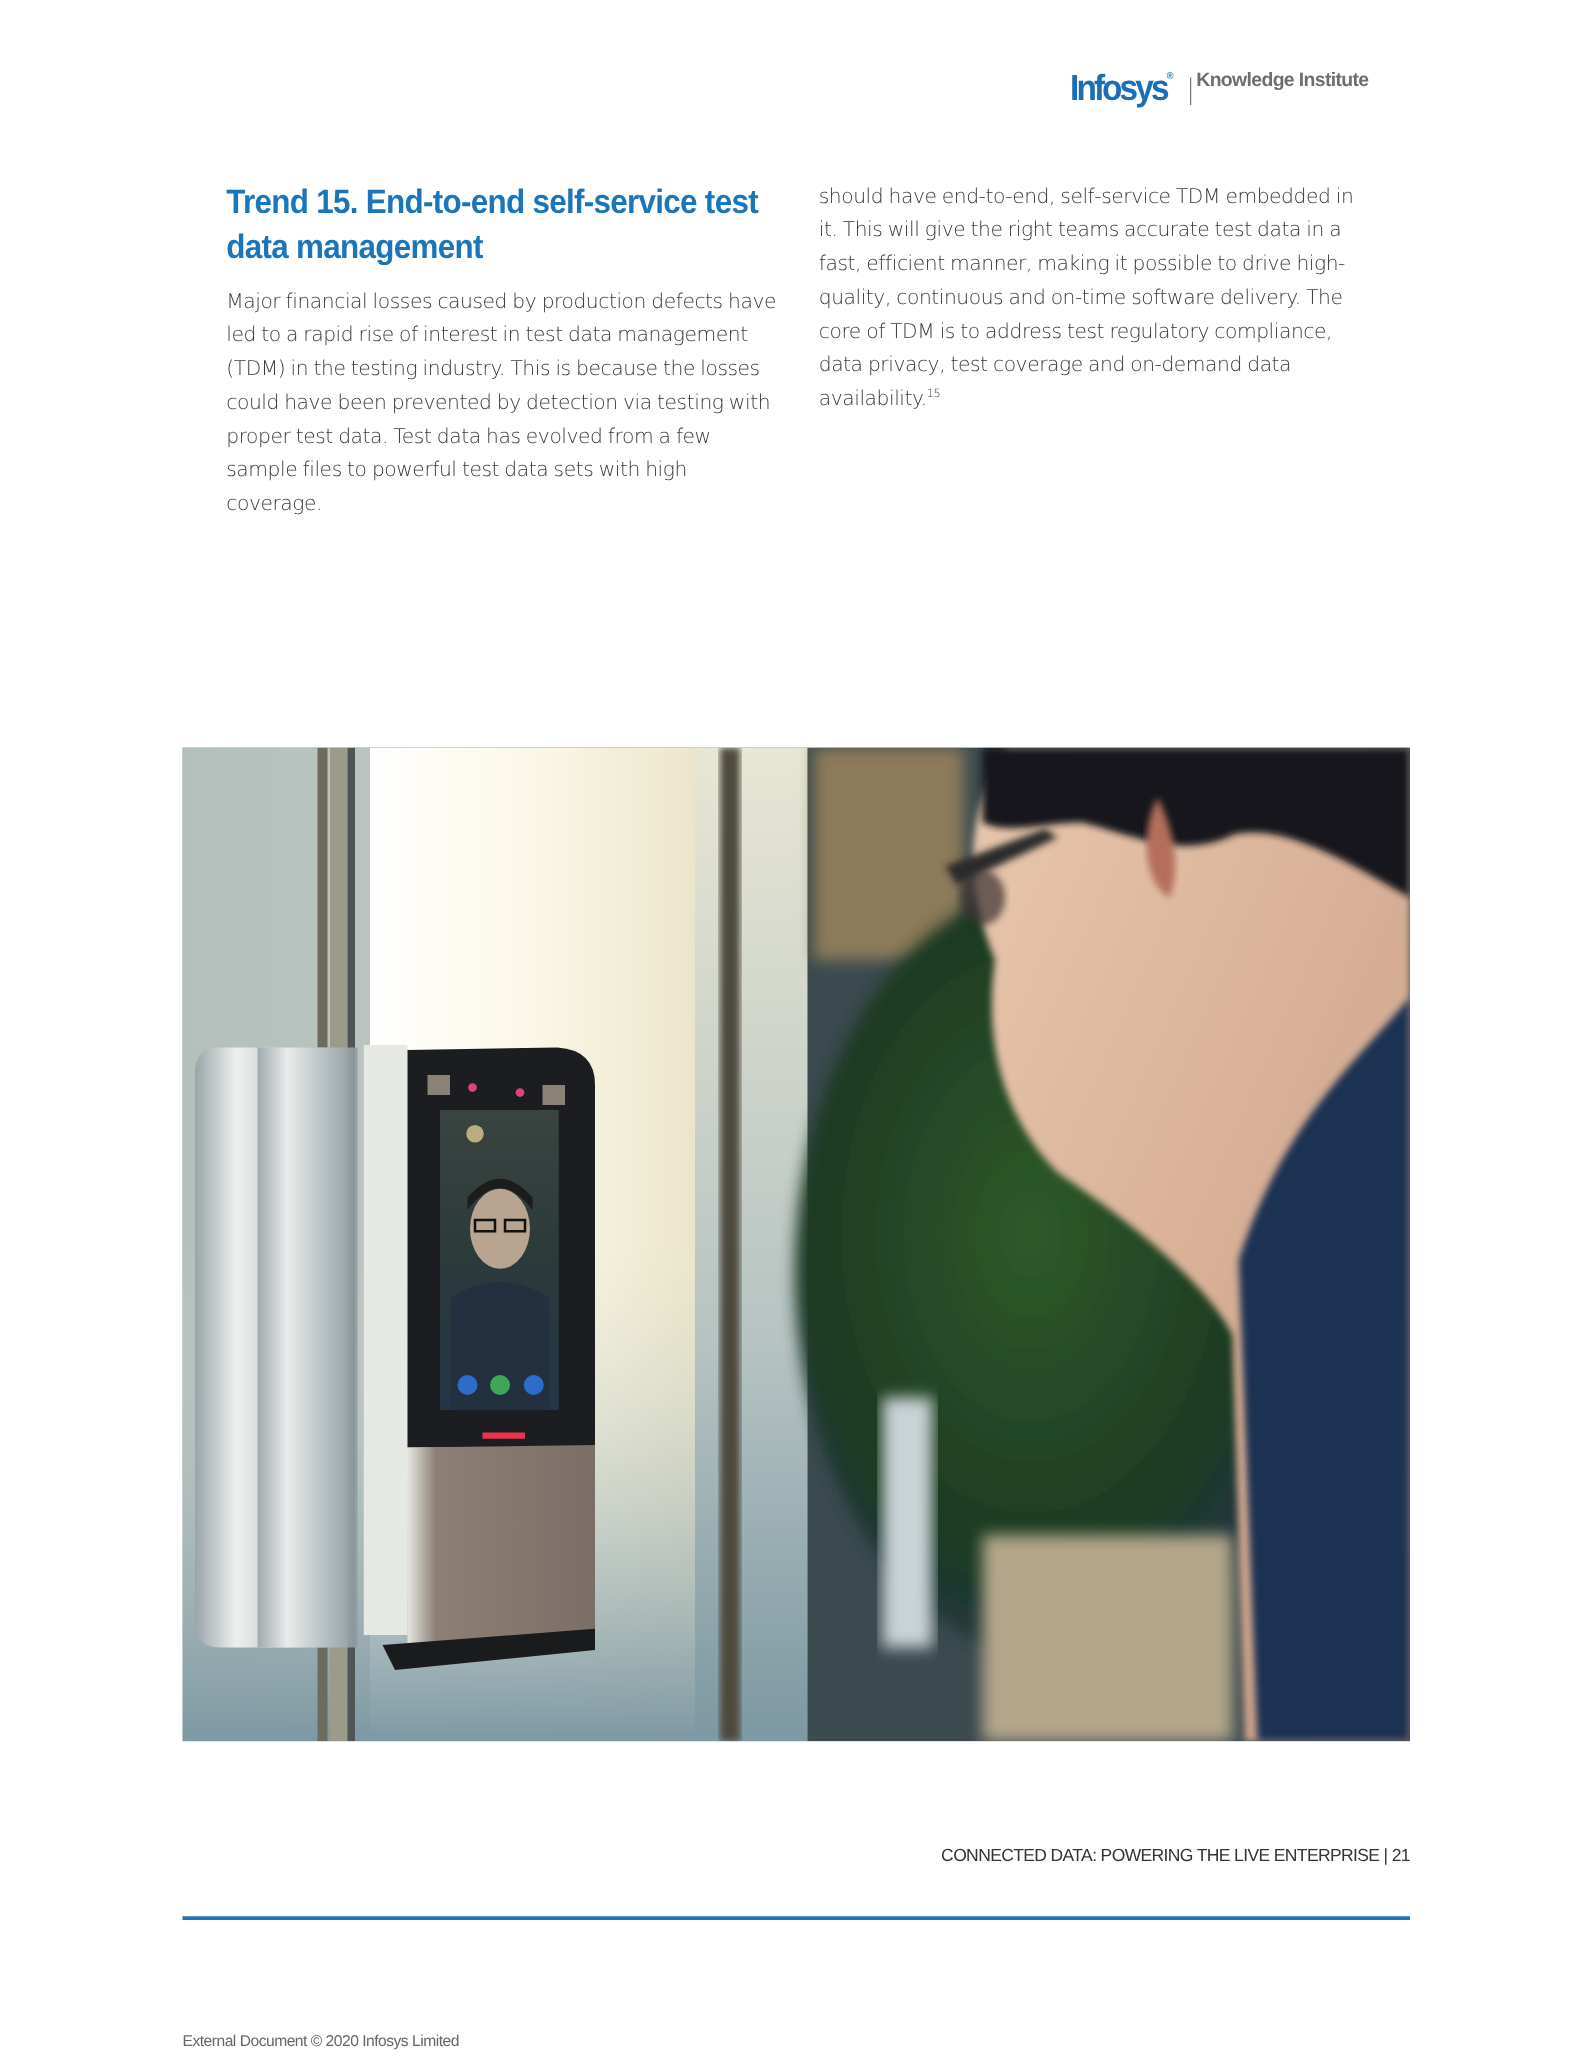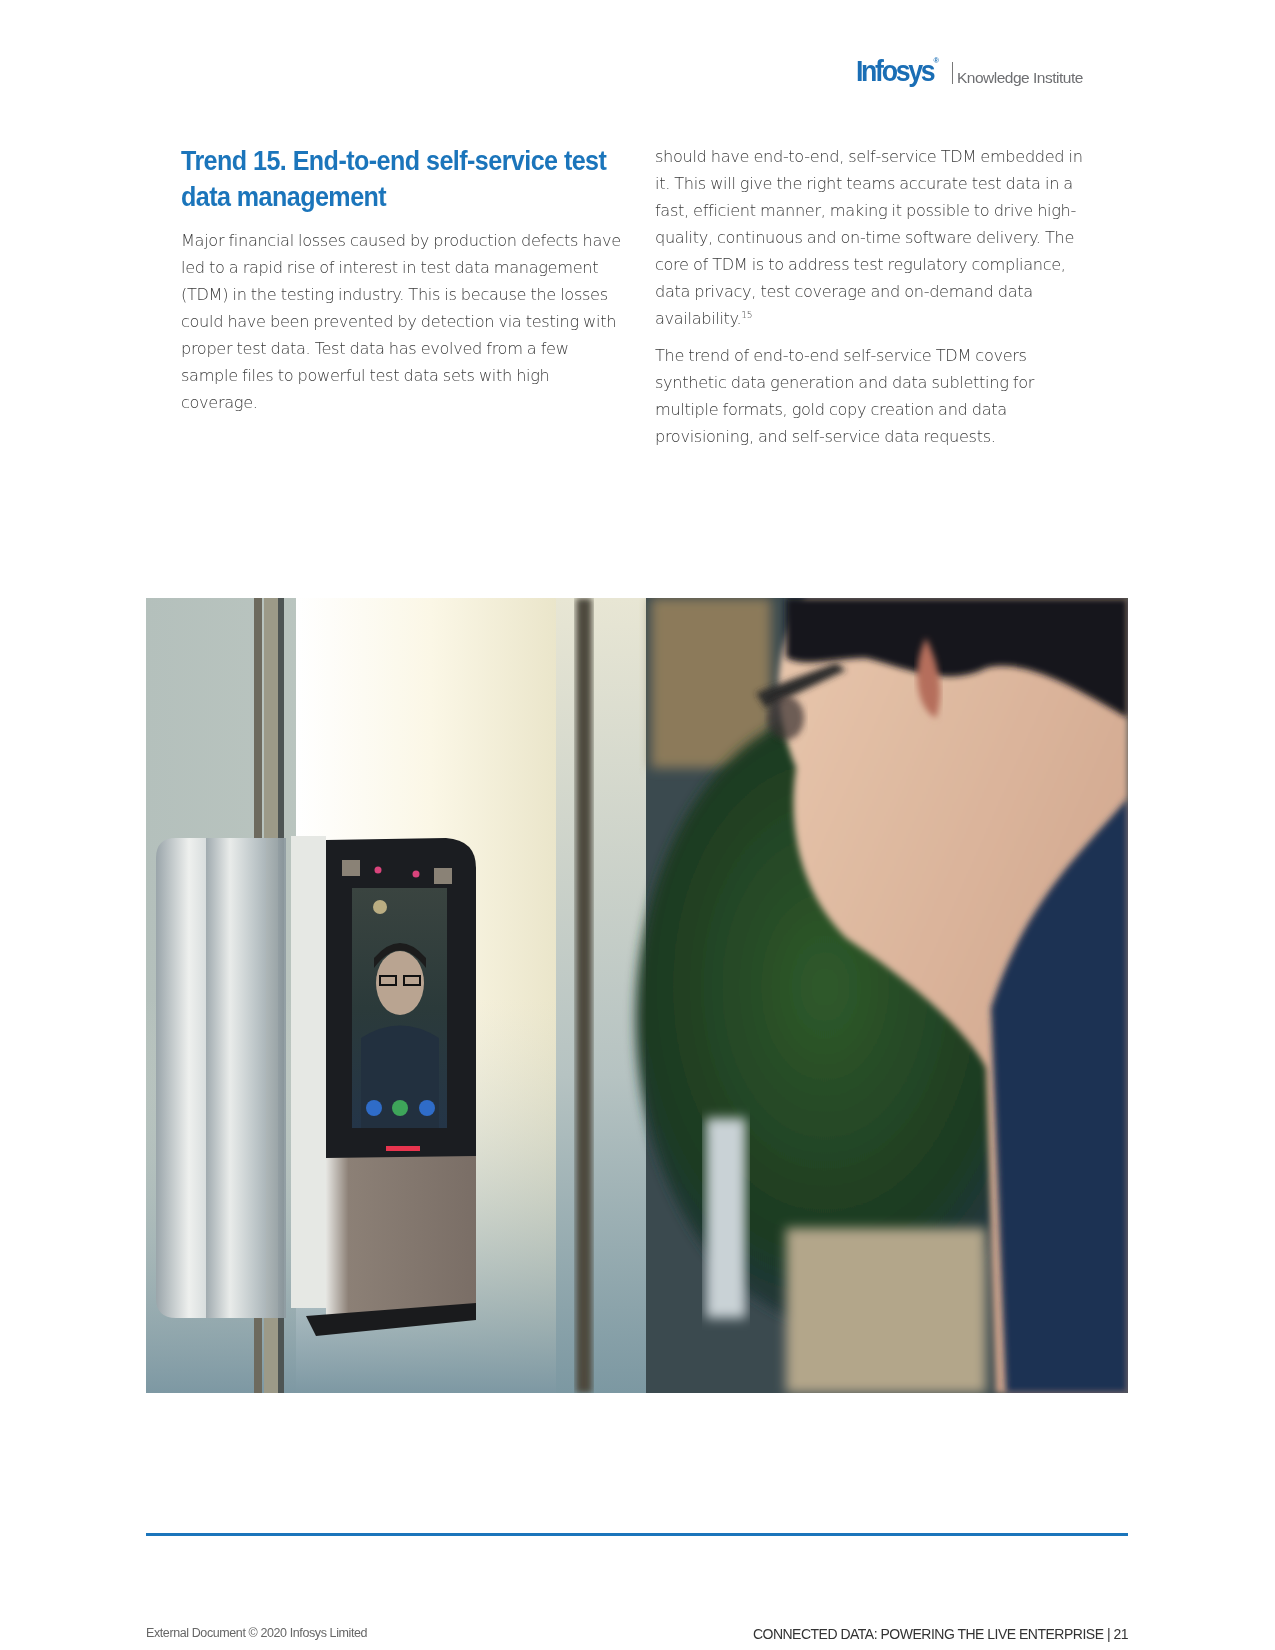--- a/index.html
+++ b/index.html
@@ -5,59 +5,58 @@
   html, body { margin: 0; padding: 0; background: #ffffff; }
   body { width: 1275px; height: 1650px; position: relative; overflow: hidden;
          font-family: "Liberation Sans", "DejaVu Sans", sans-serif; color: #333333; }
 
   
   .logo { position: absolute; left: 856px; top: 52px; height: 34px; display: flex; align-items: flex-end; }
   .logo-brand { font-family: "Liberation Sans", sans-serif; font-size: 29px; font-weight: bold; color: #1a6eb5;
                 letter-spacing: -2.5px; line-height: 1; transform: scaleX(0.92); transform-origin: left bottom; position: relative; }
   .logo-reg { font-size: 8px; position: absolute; right: -6px; top: 0; color: #1a6eb5; letter-spacing: 0; }
   .logo-divider { width: 1px; height: 22px; background: #777; margin: 0 4px 2px 12px; }
-  .logo-sub { font-size: 15.5px; font-weight: normal; color: #6d6e71; line-height: 1; letter-spacing: -0.5px; margin-bottom: 1px; }
+  .logo-sub { font-size: 15.5px; font-weight: bold; color: #6d6e71; line-height: 1; letter-spacing: -0.5px; margin-bottom: 14px; }
 
   
   .col { position: absolute; top: 143px; width: 440px; }
   .col-left { left: 150px; margin-left: 31px; }
   .col-right { left: 655px; top: 143px; }
 
   h1.title { margin: 0 0 12px 0; font-family: "Liberation Sans", sans-serif; font-weight: bold; color: #1b75bb;
              font-size: 27px; line-height: 36px; letter-spacing: -0.6px; transform: scaleX(0.93); transform-origin: left top; width: 470px; }
   p.body { margin: 0 0 10px 0; font-family: "DejaVu Sans", sans-serif; font-size: 16.2px; line-height: 27px;
            font-weight: 300; color: #3a3a3a; letter-spacing: -0.35px; word-spacing: -0.5px; }
   p.body sup { font-size: 9px; line-height: 0; }
 
   
   .photo { position: absolute; left: 146px; top: 598px; width: 982px; height: 795px; overflow: hidden; background: #8fa3a8; }
   .photo svg { display: block; }
 
   
   .footer-rule { position: absolute; left: 146px; top: 1533px; width: 982px; height: 3px; background: #1b75bb; }
   .footer-left { position: absolute; left: 146px; top: 1626px; font-size: 12.5px; color: #666; letter-spacing: -0.4px; }
-  .footer-right { position: absolute; right: 147px; top: 1626px; font-size: 14px; color: #333; letter-spacing: -0.5px; }
+  .footer-right { position: absolute; right: 147px; top: 1476px; font-size: 14px; color: #333; letter-spacing: -0.5px; }
 </style>
 </head>
 <body>
 
 <div class="logo">
   <span class="logo-brand"><span>Infosys</span><span class="logo-reg">®</span></span>
   <span class="logo-divider"></span>
   <span class="logo-sub">Knowledge Institute</span>
 </div>
 
 <div class="col col-left">
   <h1 class="title">Trend 15. End-to-end self-service test data management</h1>
   <p class="body">Major financial losses caused by production defects have led to a rapid rise of interest in test data management (TDM) in the testing industry. This is because the losses could have been prevented by detection via testing with proper test data. Test data has evolved from a few sample files to powerful test data sets with high coverage.</p>
 </div>
 
 <div class="col col-right">
   <p class="body"><span>should have end-to-end, self-service TDM embedded in it. This will give the right teams accurate test data in a fast, efficient manner, making it possible to drive high-quality, continuous and on-time software delivery. The core of TDM is to address test regulatory compliance, data privacy, test coverage and on-demand data availability.</span><sup>15</sup></p>
-  <p class="body">The trend of end-to-end self-service TDM covers synthetic data generation and data subletting for multiple formats, gold copy creation and data provisioning, and self-service data requests.</p>
 </div>
 
 <div class="photo">
   <svg width="982" height="795" viewBox="0 0 982 795" xmlns="http://www.w3.org/2000/svg">
     <defs>
       <linearGradient id="wallL" x1="0" y1="0" x2="1" y2="0">
         <stop offset="0" stop-color="#b4c0bc"></stop>
           <stop offset="1" stop-color="#d7dccf"></stop>
       </linearGradient>
       <linearGradient id="light" x1="0" y1="0" x2="1" y2="0">

